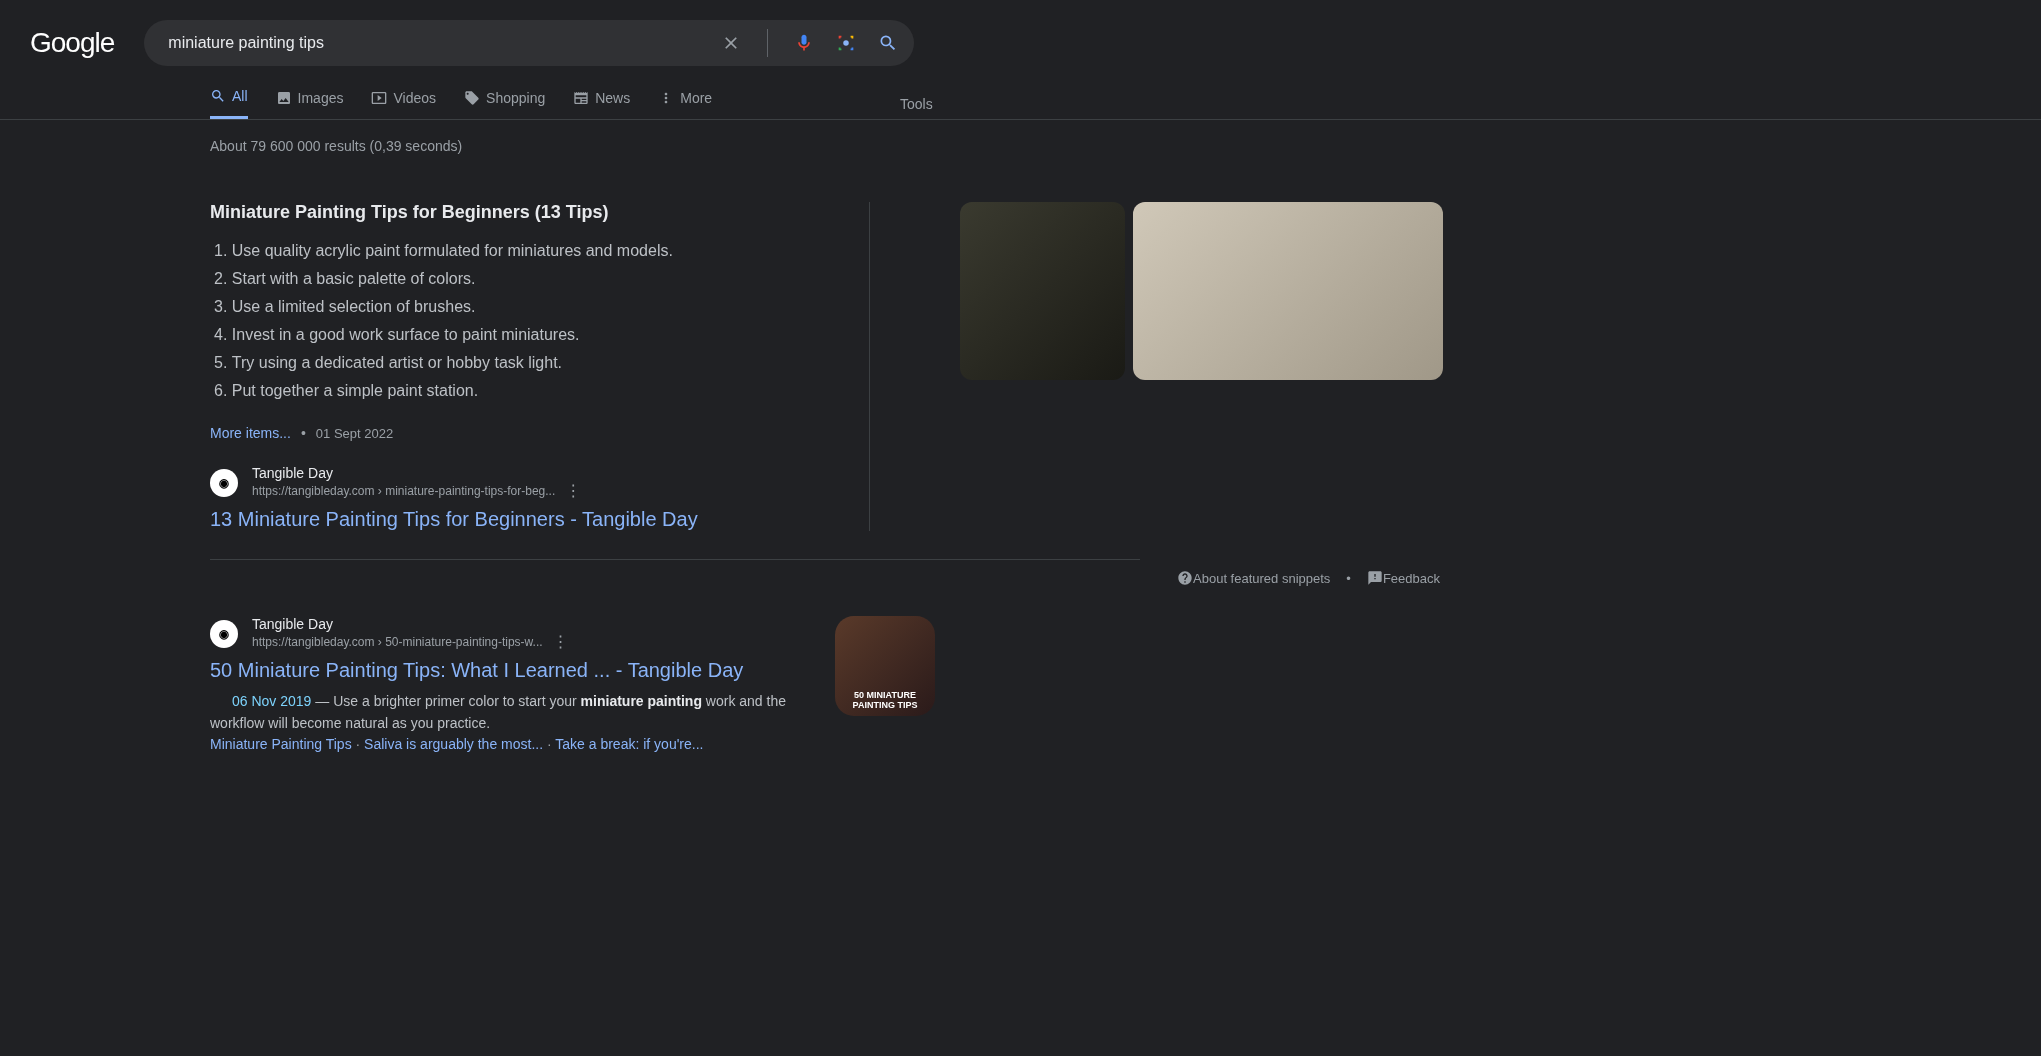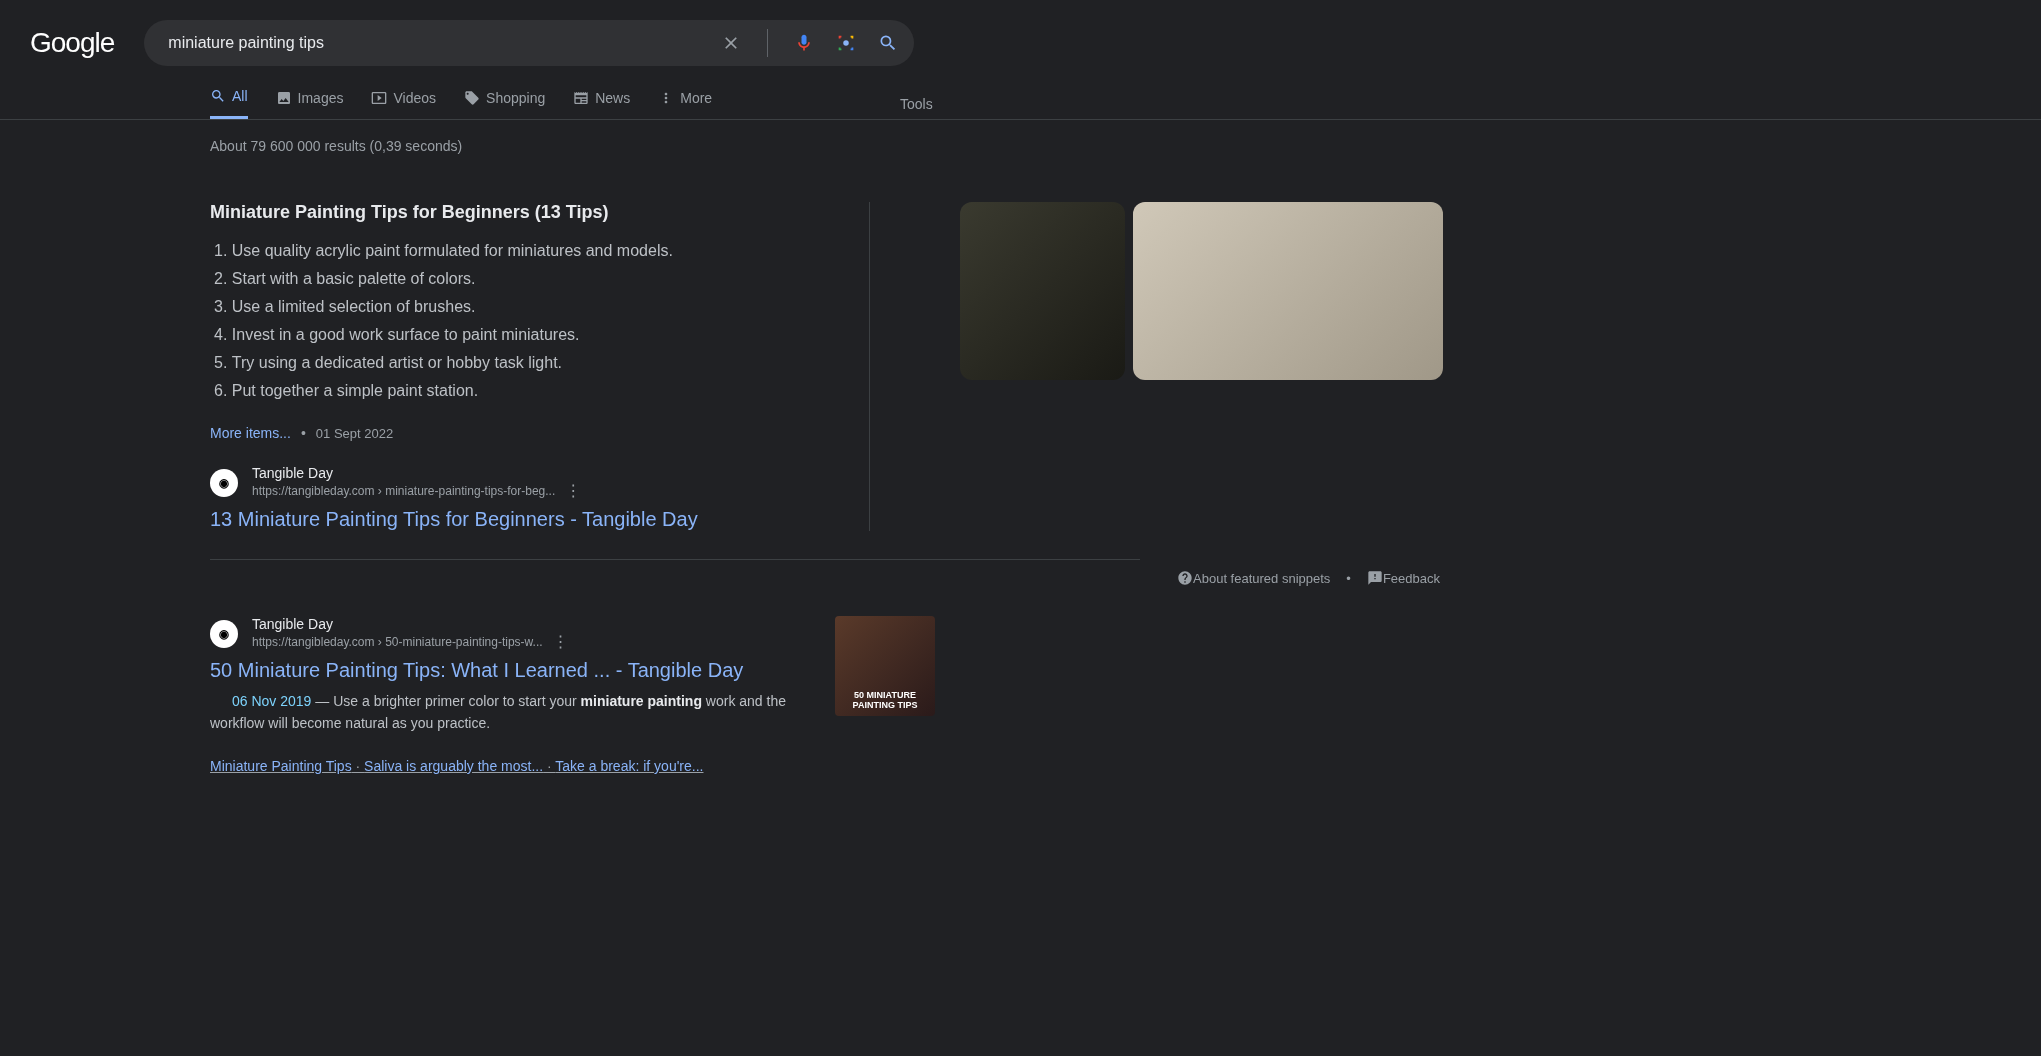--- a/index.html
+++ b/index.html
@@ -208,33 +208,32 @@
   .result-desc {
     color: #bdc1c6;
     font-size: 14px;
     margin-top: 8px;
     line-height: 22px;
     width: 590px;
   }
   .result-desc .date { color: #7dd3fc; margin-left: 22px; }
   .result-desc .bold { color: #e8eaed; font-weight: bold; }
   .sublinks {
-    margin-top: 24px;
-    font-size: 14px;
-    color: #9aa0a6;
-    text-decoration: underline;
+    margin-top: 2px;
+    font-size: 14px;
+    color: #9aa0a6;
   }
   .sublinks .sl { color: #8ab4f8; cursor: pointer; }
   .result-thumb {
     position: absolute;
     left: 625px;
     top: 0;
     width: 100px;
     height: 100px;
-    border-radius: 4px;
+    border-radius: 19px;
     background: linear-gradient(135deg, #5a3a2a, #2a1a1a);
     overflow: hidden;
     display: flex;
     align-items: flex-end;
     justify-content: center;
     color: #fff;
     font-size: 9px;
     font-weight: bold;
     text-align: center;
     padding: 6px;

